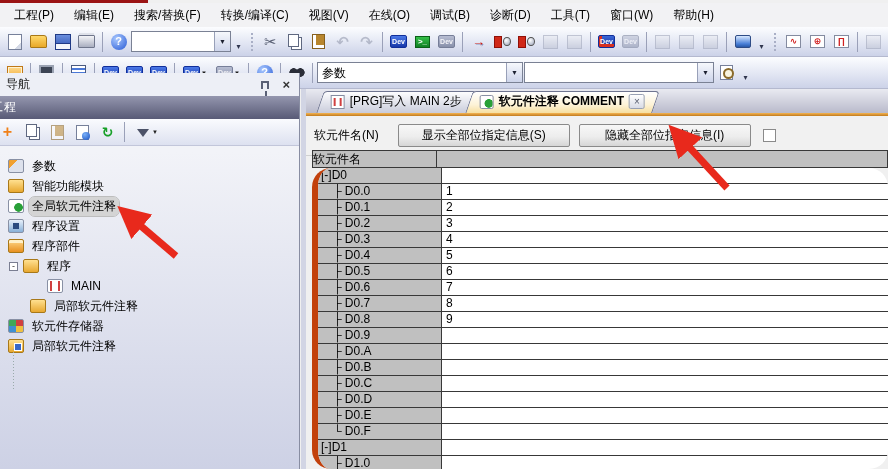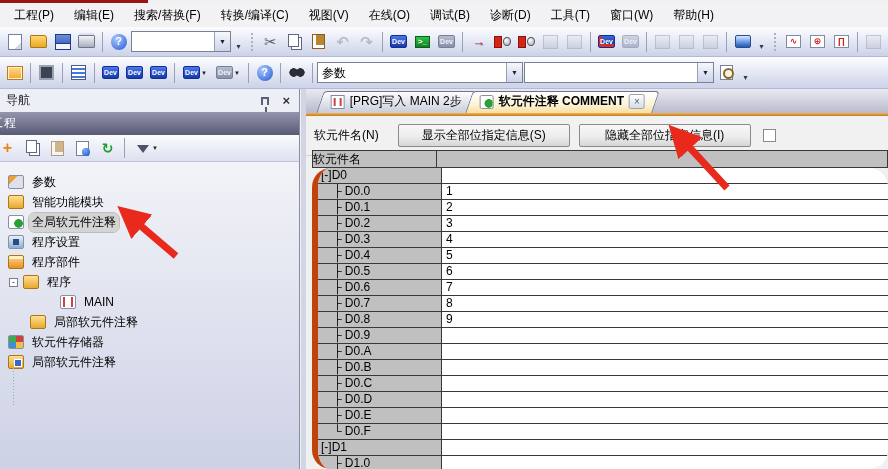--- a/index.html
+++ b/index.html
@@ -76,21 +76,21 @@
   .k-docmag::after { content:""; position:absolute; right:1px; bottom:2px; width:7px; height:7px; border-radius:50%;
        border:2px solid #8a6a2a; background:#f8f4e0; }
   .k-plus { color:#f08018; font-size:16px; font-weight:bold; }
   .k-info::before { content:""; width:11px; height:13px; background:#fff; border:1px solid #76809a; }
   .k-info::after { content:""; position:absolute; right:1px; bottom:1px; width:8px; height:8px; border-radius:50%;
        background:radial-gradient(circle at 35% 30%,#7ab0f8,#1850c0); }
   .k-refresh { color:#18a028; font-size:14px; font-weight:bold; }
   .k-filter::before { content:""; width:0; height:0; border-left:6px solid transparent; border-right:6px solid transparent;
        border-top:8px solid #4c5268; margin-top:2px; }
   
-  .nav { position:absolute; left:0; top:89px; width:300px; bottom:0; border-right:1px solid #888da2;
+  .nav { position:absolute; left:0; top:73px; width:300px; bottom:0; border-right:1px solid #888da2;
          background:linear-gradient(#f2f3f8 20%,#cdd1e5); }
   .nav-title { height:23px; display:flex; align-items:center; padding:0 6px; background:#edeff6; color:#1c1c1c; }
   .nav-title .sp { flex:1; }
   .pin { width:8px; height:8px; border:2px solid #5a6076; border-bottom:none; position:relative; margin-right:10px; }
   .pin::after { content:""; position:absolute; left:2px; top:8px; width:2px; height:5px; background:#5a6076; }
   .nav-x { font-weight:bold; color:#333; font-size:13px; padding:0 3px; }
   .nav-cap { height:23px; background:linear-gradient(#9496ae,#585a76); color:#fff; display:flex; align-items:center;
              overflow:hidden; }
   .nav-cap span { margin-left:-9px; letter-spacing:1px; }
   .nav-tools { height:27px; display:flex; align-items:center; gap:2px; padding:0 2px;
@@ -379,21 +379,21 @@
       </div>
       <div class="titem" style="padding-left: 8px;">
         <div class="ti ti-pou"></div>
         <span class="tlabel">程序部件</span>
       </div>
       <div class="titem" style="padding-left: 9px;">
         <div class="exp">-</div>
         <div class="ti ti-folder"></div>
         <span class="tlabel">程序</span>
       </div>
-      <div class="titem" style="padding-left: 60px;">
+      <div class="titem" style="padding-left: 47px;">
         <div class="ti ti-ladder"></div>
         <span class="tlabel">MAIN</span>
       </div>
       <div class="titem" style="padding-left: 30px;">
         <div class="ti ti-folder"></div>
         <span class="tlabel">局部软元件注释</span>
       </div>
       <div class="titem" style="padding-left: 8px;">
         <div class="ti ti-memory"></div>
         <span class="tlabel">软元件存储器</span>

